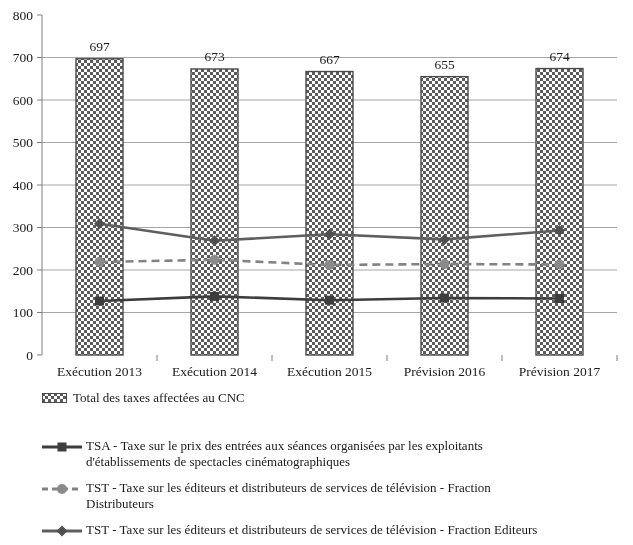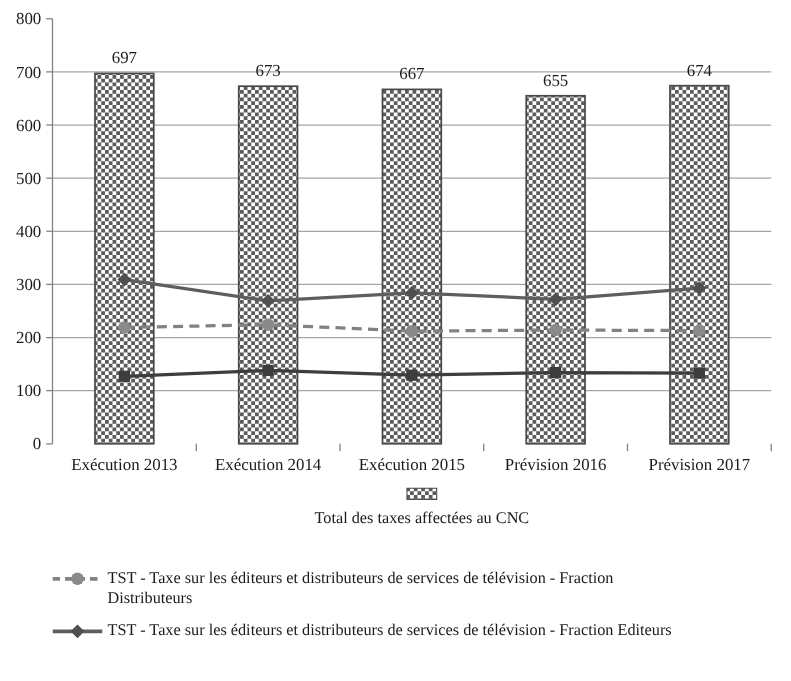--- a/index.html
+++ b/index.html
@@ -17,21 +17,20 @@
     font-family: "Liberation Serif", "DejaVu Serif", serif;
     fill: #1a1a1a;
   }
   .legend-block { margin-left: 42px; }
   .bar-legend {
     margin-top: 8px;
     display: flex;
     align-items: center;
     gap: 6px;
     font-size: 13px;
-    flex-direction: column;
   }
   .line-legend {
     margin-top: 32px;
     display: flex;
     flex-direction: column;
     gap: 11px;
   }
   .line-legend-row {
     display: flex;
     align-items: flex-start;
@@ -127,20 +126,30 @@
 
     <div class="bar-legend">
       <svg width="25" height="10">
         <rect x="0.5" y="0.5" width="24" height="9" fill="url(#checker-pattern)" stroke="#4a4a4a" stroke-width="1"></rect>
       </svg>
       <span class="legend-label">Total des taxes affectées au CNC</span>
     </div>
 
     <div class="line-legend">
 
+      <div class="line-legend-row">
+        <span class="marker-cell">
+          <svg class="series-marker" width="40" height="12">
+              <line x1="0" x2="40" y1="6" y2="6" stroke="#3d3d3d" stroke-width="3"></line>
+              <rect x="15.5" y="1.5" width="9" height="9" fill="#3d3d3d"></rect>
+            </svg>
+        </span>
+        <span class="legend-label">TSA - Taxe sur le prix des entrées aux séances organisées par les exploitants
+d'établissements de spectacles cinématographiques</span>
+      </div>
 
       <div class="line-legend-row">
         <span class="marker-cell">
           <svg class="series-marker" width="40" height="12">
               <line x1="0" x2="40" y1="6" y2="6" stroke="#828282" stroke-width="3" stroke-dasharray="6 4"></line>
               <circle cx="20" cy="6" r="5" fill="#8a8a8a"></circle>
             </svg>
         </span>
         <span class="legend-label">TST - Taxe sur les éditeurs et distributeurs de services de télévision - Fraction
 Distributeurs</span>

